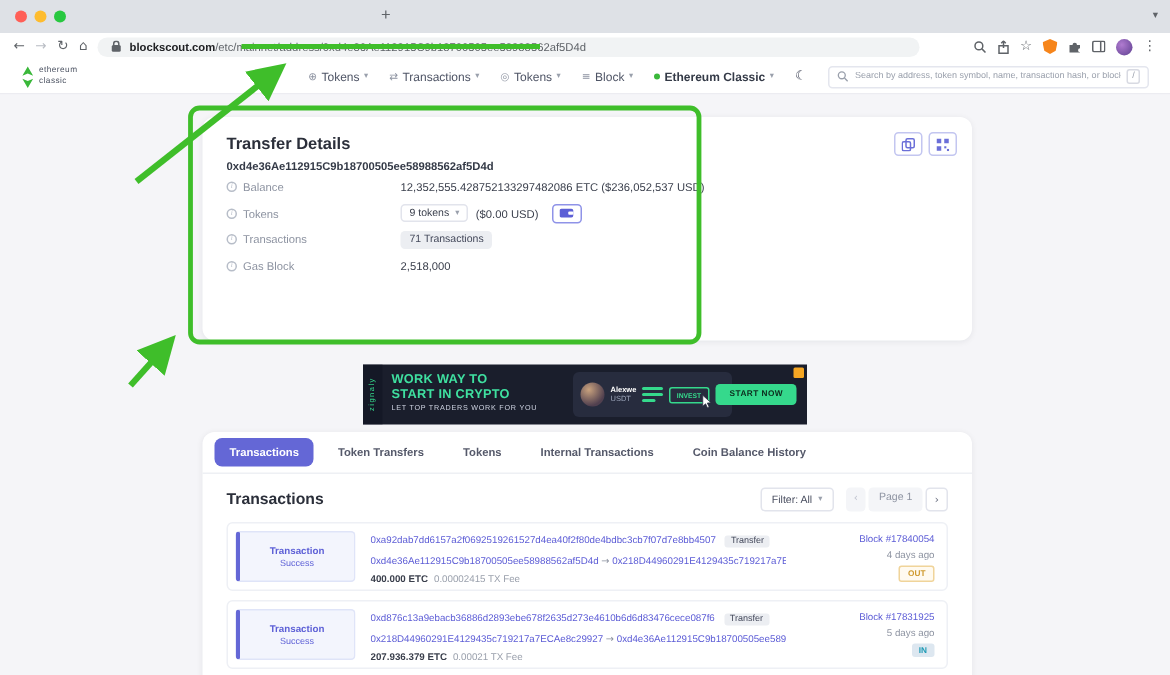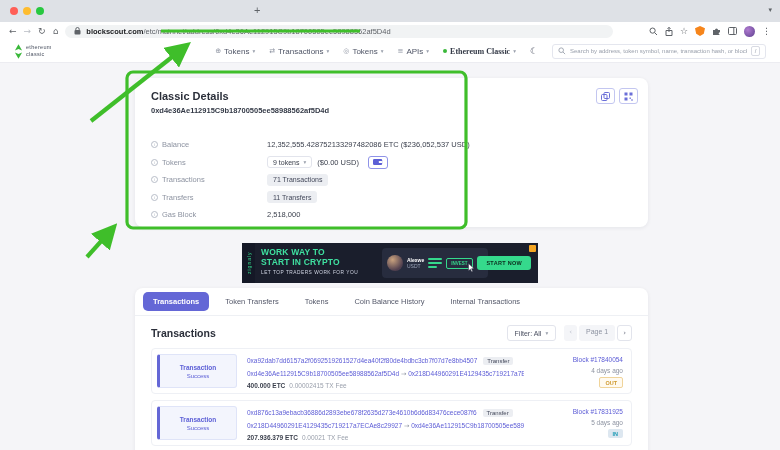--- a/index.html
+++ b/index.html
@@ -44,36 +44,36 @@
   
   .siteheader { position:absolute; top:40px; left:0; width:780px; height:23px; background:#fff;
                 border-bottom:1px solid #ececf1; display:flex; align-items:center; padding:0 14px; gap:13px; }
   .logo { display:flex; align-items:center; gap:3px; }
   .logotxt { font-size:5.5px; color:#4a5160; line-height:1.2; letter-spacing:.3px; }
   .mainnav { margin-left:auto; display:flex; align-items:center; gap:14px; }
   .navitem { display:flex; align-items:center; gap:3px; font-size:8px; color:#4f5566; }
   .navitem .ic { font-size:7px; color:#8d93a1; }
   .caret { font-size:5.5px; color:#9aa0ac; }
   .netdot { width:4px; height:4px; border-radius:50%; background:#3ab83a; }
-  .network { font-weight:bold; color:#343a47;font-family:Liberation Serif, serif; }
+  .network { font-weight:bold; color:#343a47; }
   .moon { font-size:9px; color:#454a5c; }
   .hsearch { width:214px; height:15px; border:1px solid #e4e6ee; border-radius:3px; background:#fff;
              display:flex; align-items:center; gap:4px; padding:0 5px; }
   .hsearch input { flex:1; border:none; outline:none; font-size:6px; color:#55596a;
                    font-family:"Liberation Sans", sans-serif; background:transparent; min-width:0; }
   .hsearch input::placeholder { color:#9aa0ac; }
   .slash { border:1px solid #d8dae2; border-radius:2px; font-size:6px; color:#9aa0ac;
            padding:0px 2.5px; line-height:8px; }
 
   
   .addrcard { position:absolute; left:135px; top:78px; width:513px; height:149px; background:#fff;
               border-radius:8px; box-shadow:0 1px 4px rgba(20,24,48,.07); padding:12px 16px; }
   .cardtitle { font-size:11px; font-weight:bold; color:#2b2f3a; }
   .addr { font-size:7.5px; font-weight:bold; color:#343a47; margin-top:4px; }
-  .rows { margin-top:21px; }
+  .rows { margin-top:1px; }
   .row { display:flex; align-items:center; height:17.5px; font-size:7.5px; }
   .rlabel { width:116px; color:#8d93a1; display:flex; align-items:center; gap:4px; flex:none; }
   .info { width:7px; height:7px; border:1px solid #b7bdc8; border-radius:50%; color:#b7bdc8;
           font-size:5px; line-height:6px; text-align:center; flex:none; font-family:"Liberation Serif", serif; font-style:italic;}
   .rval { color:#3a3f4c; display:flex; align-items:center; gap:5px; }
   .gbadge { background:#eceef2; border-radius:3px; padding:2.5px 6px; font-size:7px; color:#43485a; }
   .tokdrop { border:1px solid #e2e4ec; border-radius:3px; padding:1.5px 5px; display:flex;
              align-items:center; gap:4px; font-size:7px; color:#3a3f4c; background:#fff; }
   .walletbtn { width:20px; height:13px; border:1px solid #8f93e8; border-radius:3px; background:#fff;
                display:flex; align-items:center; justify-content:center; margin-left:4px; }
@@ -104,21 +104,21 @@
   .adcta { position:absolute; right:7px; top:13px; background:#35d98c; color:#0c2b1c; font-size:5.5px;
            font-weight:bold; padding:4px 9px; border-radius:3px; letter-spacing:.3px; }
   .adchoice { position:absolute; right:2px; top:2px; width:7px; height:7px; background:#f5a623;
               border-radius:1px; }
 
   
   .tabscard { position:absolute; left:135px; top:288px; width:513px; height:170px; background:#fff;
               border-radius:8px 8px 0 0; box-shadow:0 1px 4px rgba(20,24,48,.07); }
   .tabbar { height:28px; border-bottom:1px solid #eef0f4; display:flex; align-items:center;
             padding:0 8px; gap:6px; }
-  .tabitem { font-size:7.5px; color:#55596a; padding:5px 10px; }
+  .tabitem { font-size:7.5px; color:#55596a; padding:5px 10px;font-weight:bold; }
   .tabitem.active { background:#6467d6; color:#fff; border-radius:5px; font-weight:bold; }
   .txhead { display:flex; align-items:center; padding:9px 16px 7px; }
   .txheading { font-size:10.5px; font-weight:bold; color:#2b2f3a; }
   .txcontrols { margin-left:auto; display:flex; align-items:center; gap:8px; }
   .filterbtn { border:1px solid #e2e4ec; border-radius:3px; font-size:7px; color:#4a4f60;
                padding:3.5px 7px; display:flex; align-items:center; gap:4px; background:#fff; }
   .pager { display:flex; gap:2px; }
   .pbtn { font-size:7px; border-radius:3px; padding:3px 5px; }
   .pprev { background:#f4f5f8; color:#c0c4cf; }
   .ppage { background:#f4f5f8; color:#8d93a1; padding:3px 7px; }
@@ -218,42 +218,42 @@
       <span>Transactions</span>
       <span class="caret uni">▾</span>
     </div>
     <div class="navitem">
       <span class="ic uni">◎</span>
       <span>Tokens</span>
       <span class="caret uni">▾</span>
     </div>
     <div class="navitem">
       <span class="ic uni">≡</span>
-      <span>APIs</span>
+      <span>Block</span>
       <span class="caret uni">▾</span>
     </div>
     <div class="navitem">
       <span class="netdot"></span>
       <span class="network">Ethereum Classic</span>
       <span class="caret uni">▾</span>
     </div>
     <span class="moon uni">☾</span>
     <div class="hsearch">
       <svg class="gic" width="8" height="8" viewBox="0 0 9 9">
         <circle cx="3.6" cy="3.6" r="2.6" fill="none" stroke="#9aa0ac" stroke-width="1"></circle>
         <line x1="5.6" y1="5.6" x2="8" y2="8" stroke="#9aa0ac" stroke-width="1"></line>
       </svg>
       <input type="text" placeholder="Search by address, token symbol, name, transaction hash, or block number" style="">
       <span class="slash">/</span>
     </div>
   </div>
 </div>
 
 <div class="addrcard">
-  <div class="cardtitle">Classic Details</div>
+  <div class="cardtitle">Transfer Details</div>
   <div class="addr">0xd4e36Ae112915C9b18700505ee58988562af5D4d</div>
   <div class="cardactions">
     <span class="sqbtn">
       <svg class="gic" width="9" height="9" viewBox="0 0 9 9">
         <rect x="0.5" y="2.5" width="5.5" height="6" rx="1" fill="none" stroke="#6b6fd8" stroke-width="1"></rect>
         <rect x="3" y="0.5" width="5.5" height="6" rx="1" fill="none" stroke="#6b6fd8" stroke-width="1"></rect>
       </svg>
     </span>
     <span class="sqbtn">
       <svg class="gic" width="9" height="9" viewBox="0 0 9 9">
@@ -297,29 +297,20 @@
           <span class="info">i</span>
           <span>Transactions</span>
         </span>
       <span class="rval">
           <span class="gbadge">71 Transactions</span>
         </span>
     </div>
     <div class="row">
       <span class="rlabel">
           <span class="info">i</span>
-          <span>Transfers</span>
-        </span>
-      <span class="rval">
-          <span class="gbadge">11 Transfers</span>
-        </span>
-    </div>
-    <div class="row">
-      <span class="rlabel">
-          <span class="info">i</span>
           <span>Gas Block</span>
         </span>
       <span class="rval">2,518,000</span>
     </div>
   </div>
 </div>
 
 <div class="ad">
   <div class="adbrand">zignaly</div>
   <div class="adcopy">
@@ -349,22 +340,22 @@
   </div>
   <span class="adcta">START NOW</span>
   <span class="adchoice"></span>
 </div>
 
 <div class="tabscard">
   <div class="tabbar">
     <span class="tabitem active">Transactions</span>
     <span class="tabitem">Token Transfers</span>
     <span class="tabitem">Tokens</span>
+    <span class="tabitem">Internal Transactions</span>
     <span class="tabitem">Coin Balance History</span>
-    <span class="tabitem">Internal Transactions</span>
   </div>
   <div class="txhead">
     <span class="txheading">Transactions</span>
     <div class="txcontrols">
       <span class="filterbtn">
         <span>Filter: All</span>
         <span class="caret uni">▾</span>
       </span>
       <div class="pager">
         <span class="pbtn pprev uni">‹</span>

